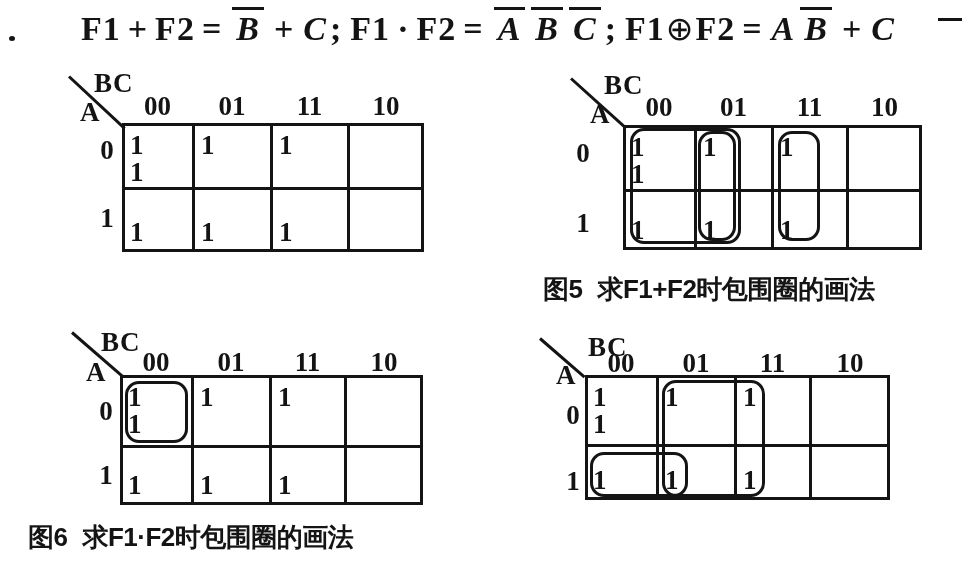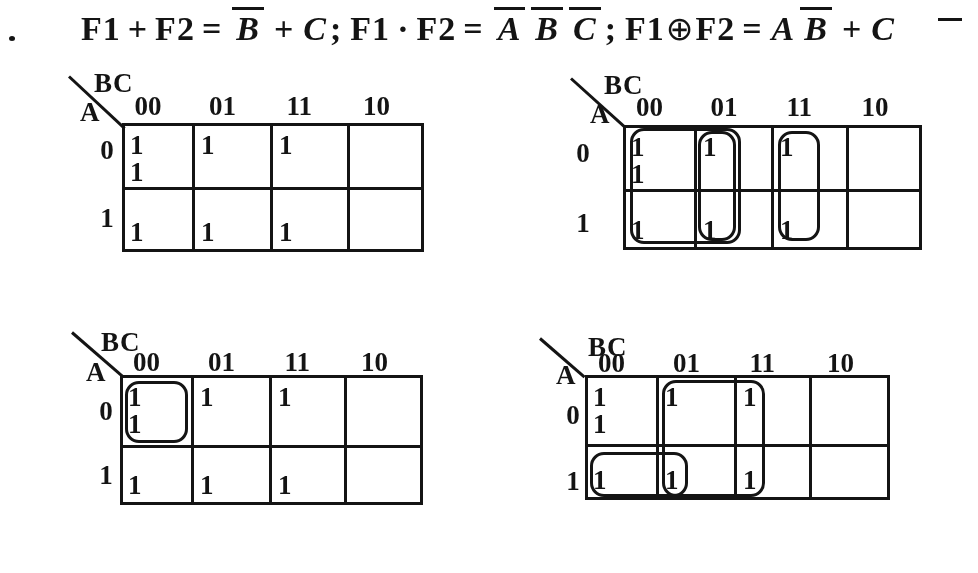--- a/index.html
+++ b/index.html
@@ -4,21 +4,21 @@
 <title>Karnaugh map figures</title>
 <style>
   html,body{margin:0;padding:0;background:#ffffff;}
   #canvas{position:relative;width:978px;height:573px;background:#ffffff;color:#141414;overflow:hidden;
           font-family:"Liberation Serif","DejaVu Serif",serif;}
   .grid-box{position:absolute;border:3.5px solid #141414;box-sizing:border-box;background:transparent;}
   .vline,.hline{position:absolute;background:#141414;}
   .loop{position:absolute;border:3.5px solid #141414;border-radius:14px;box-sizing:border-box;}
   .num{position:absolute;font:700 27px "Liberation Serif","DejaVu Serif",serif;line-height:1;}
   .axis{position:absolute;font:700 27px "Liberation Serif","DejaVu Serif",serif;line-height:1;letter-spacing:1px;}
-  .collab{position:absolute;width:46px;font:700 27px "Liberation Serif","DejaVu Serif",serif;line-height:1;}
+  .collab{position:absolute;width:46px;text-align:center;font:700 27px "Liberation Serif","DejaVu Serif",serif;line-height:1;}
   .rowlab{position:absolute;width:22px;text-align:center;font:700 27px "Liberation Serif","DejaVu Serif",serif;line-height:1;}
   .diag{position:absolute;height:3px;background:#141414;transform-origin:0 50%;}
   .cap{position:absolute;font:700 26px "Liberation Sans","DejaVu Sans",sans-serif;
        letter-spacing:-0.5px;white-space:nowrap;color:#141414;}
   .cap-text{margin-left:15px;}
   .formula{position:absolute;left:58px;top:6px;width:862px;display:flex;align-items:baseline;
            justify-content:center;font:700 34px "Liberation Serif","DejaVu Serif",serif;
            line-height:46px;letter-spacing:1px;white-space:nowrap;}
   .t-rm{font-style:normal;}
   .t-it{font-style:italic;margin:0 2px;}
@@ -99,20 +99,21 @@
     <div class="num" style="left: 631px; top: 134px;">1</div>
     <div class="num" style="left: 631px; top: 161px;">1</div>
     <div class="num" style="left: 703px; top: 134px;">1</div>
     <div class="num" style="left: 780px; top: 134px;">1</div>
     <div class="num" style="left: 631px; top: 217px;">1</div>
     <div class="num" style="left: 703px; top: 217px;">1</div>
     <div class="num" style="left: 780px; top: 217px;">1</div>
     <div class="loop" style="left: 629.877px; top: 128px; width: 111.228px; height: 116px;"></div>
     <div class="loop" style="left: 698.049px; top: 131px; width: 37.973px; height: 110px;"></div>
     <div class="loop" style="left: 777.882px; top: 131px; width: 42.159px; height: 110px;"></div>
+    <div class="cap" style="left: 543px; top: 272px;"><span class="cap-tag">图5</span><span class="cap-text">求F1+F2时包围圈的画法</span></div>
     <div class="grid-box" style="left: 120px; top: 375px; width: 303px; height: 130px;"></div>
     <div class="vline" style="left: 190.5px; top: 375px; width: 3px; height: 130px;"></div>
     <div class="vline" style="left: 268.5px; top: 375px; width: 3px; height: 130px;"></div>
     <div class="vline" style="left: 343.5px; top: 375px; width: 3px; height: 130px;"></div>
     <div class="hline" style="left: 120px; top: 444.5px; width: 303px; height: 3px;"></div>
     <div class="axis" style="left: 101px; top: 329px;">BC</div>
     <div class="axis" style="left: 86px; top: 359px;">A</div>
     <div class="diag" style="left: 72px; top: 331px; width: 67px; transform: rotate(41deg);"></div>
     <div class="collab" style="left: 133px; top: 349px;">00</div>
     <div class="collab" style="left: 208px; top: 349px;">01</div>
@@ -121,20 +122,21 @@
     <div class="rowlab" style="left: 95px; top: 398px;">0</div>
     <div class="rowlab" style="left: 95px; top: 462px;">1</div>
     <div class="num" style="left: 128px; top: 384px;">1</div>
     <div class="num" style="left: 128px; top: 411px;">1</div>
     <div class="num" style="left: 200px; top: 384px;">1</div>
     <div class="num" style="left: 278px; top: 384px;">1</div>
     <div class="num" style="left: 128px; top: 472px;">1</div>
     <div class="num" style="left: 200px; top: 472px;">1</div>
     <div class="num" style="left: 278px; top: 472px;">1</div>
     <div class="loop" style="left: 124.999px; top: 380.98px; width: 62.8725px; height: 62.01px;"></div>
+    <div class="cap" style="left: 28px; top: 520px;"><span class="cap-tag">图6</span><span class="cap-text">求F1·F2时包围圈的画法</span></div>
     <div class="grid-box" style="left: 585px; top: 375px; width: 305px; height: 125px;"></div>
     <div class="vline" style="left: 655.5px; top: 375px; width: 3px; height: 125px;"></div>
     <div class="vline" style="left: 733.5px; top: 375px; width: 3px; height: 125px;"></div>
     <div class="vline" style="left: 808.5px; top: 375px; width: 3px; height: 125px;"></div>
     <div class="hline" style="left: 585px; top: 443.5px; width: 305px; height: 3px;"></div>
     <div class="axis" style="left: 588px; top: 334px;">BC</div>
     <div class="axis" style="left: 556px; top: 362px;">A</div>
     <div class="diag" style="left: 540px; top: 337px; width: 59px; transform: rotate(41deg);"></div>
     <div class="collab" style="left: 598px; top: 350px;">00</div>
     <div class="collab" style="left: 673px; top: 350px;">01</div>

